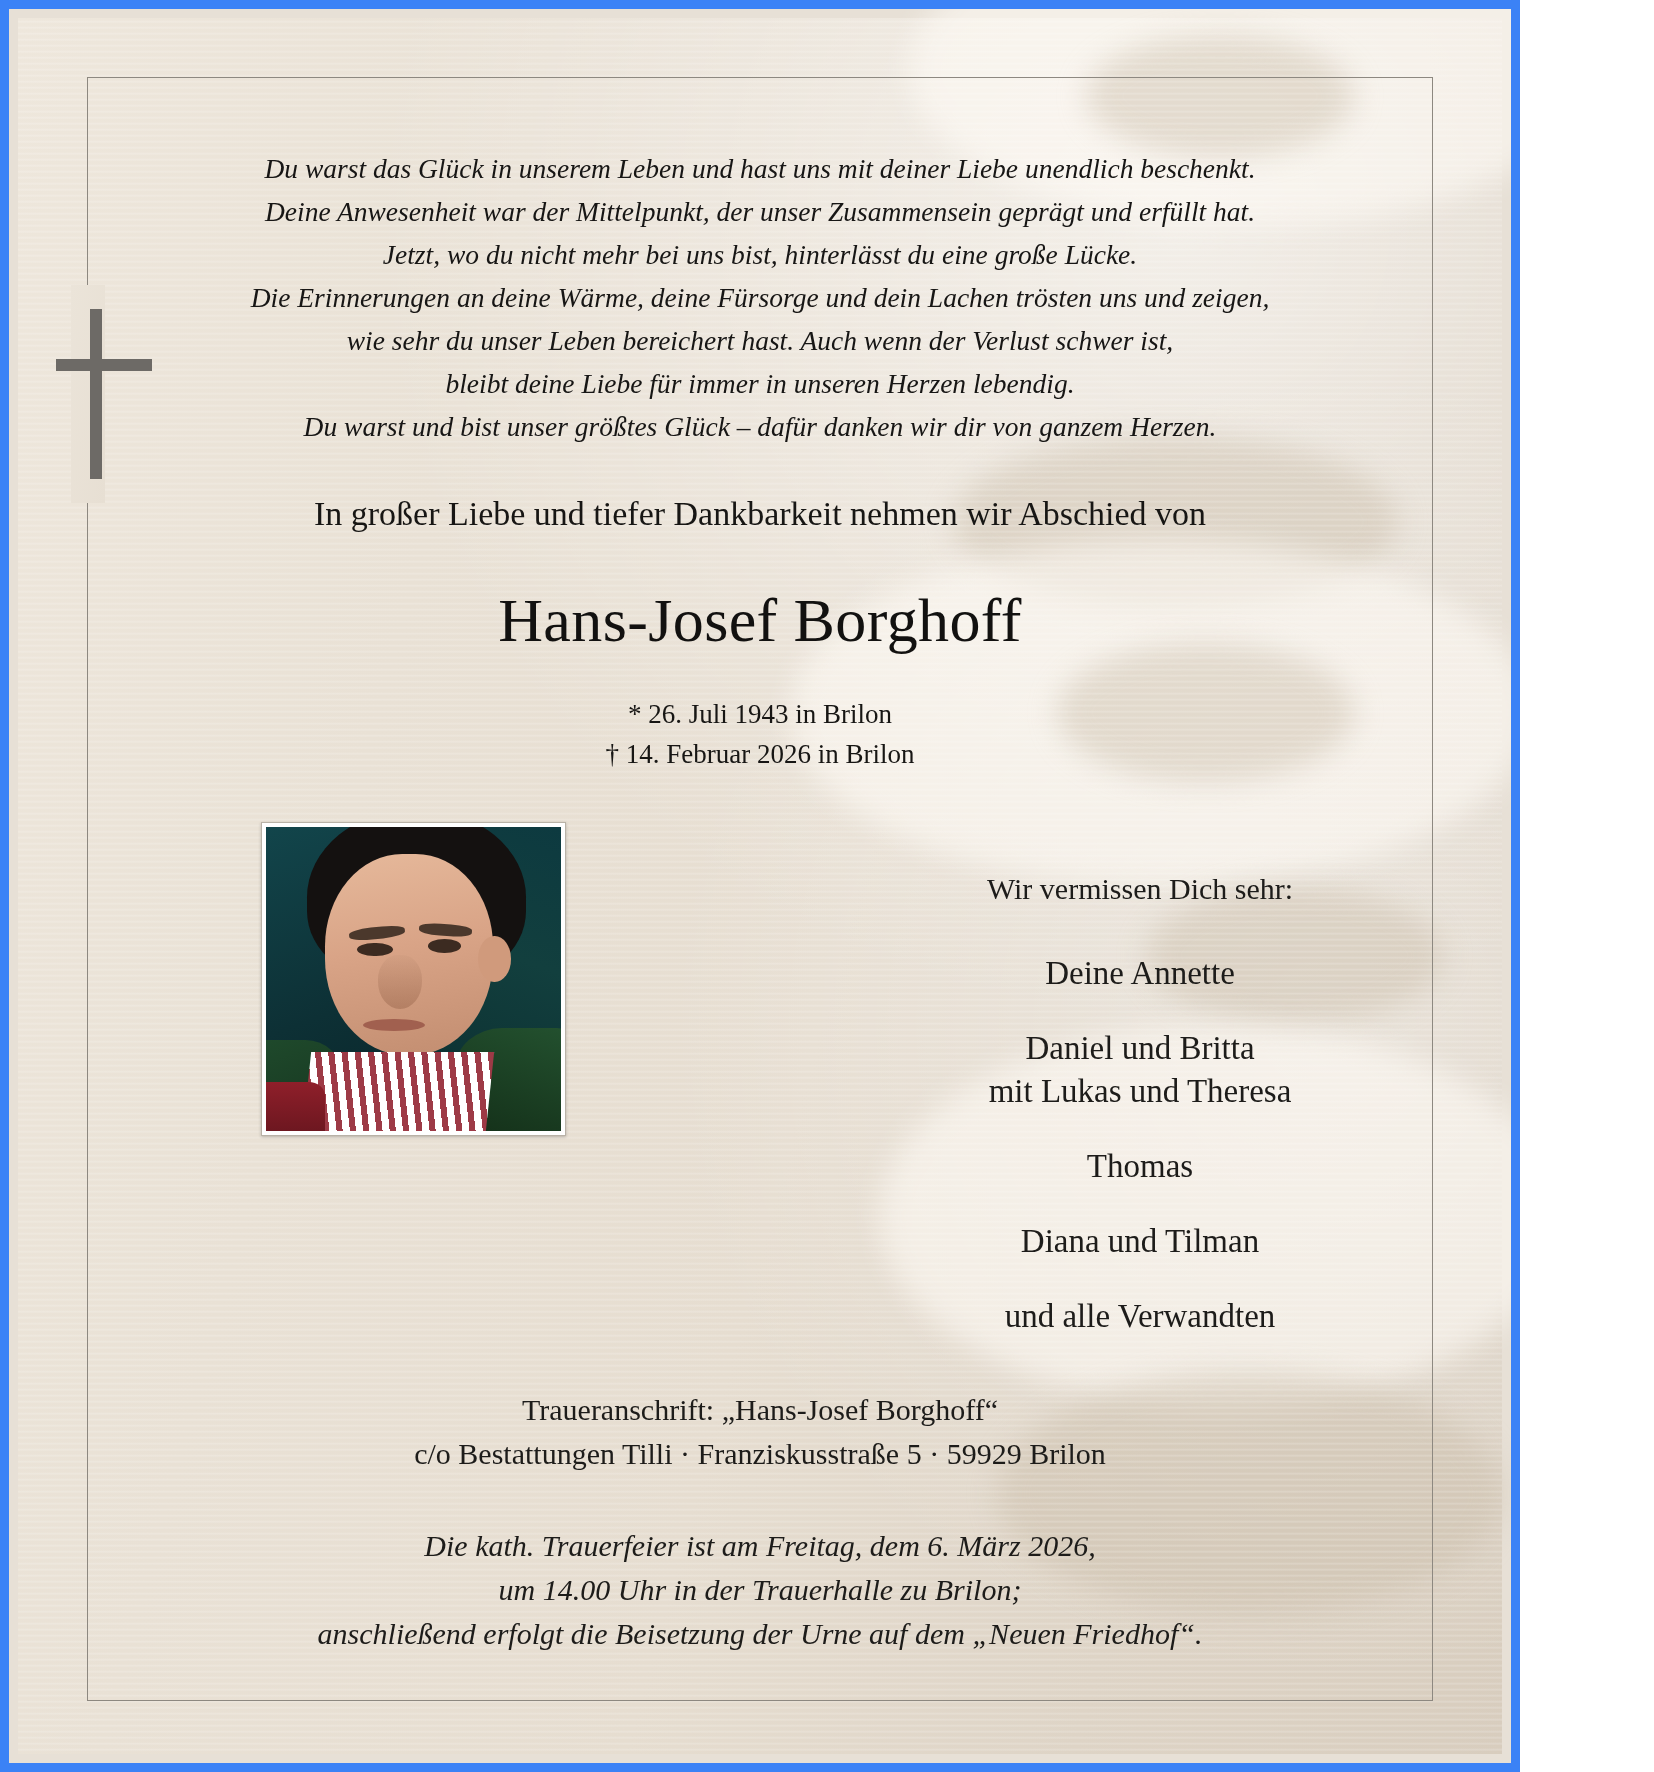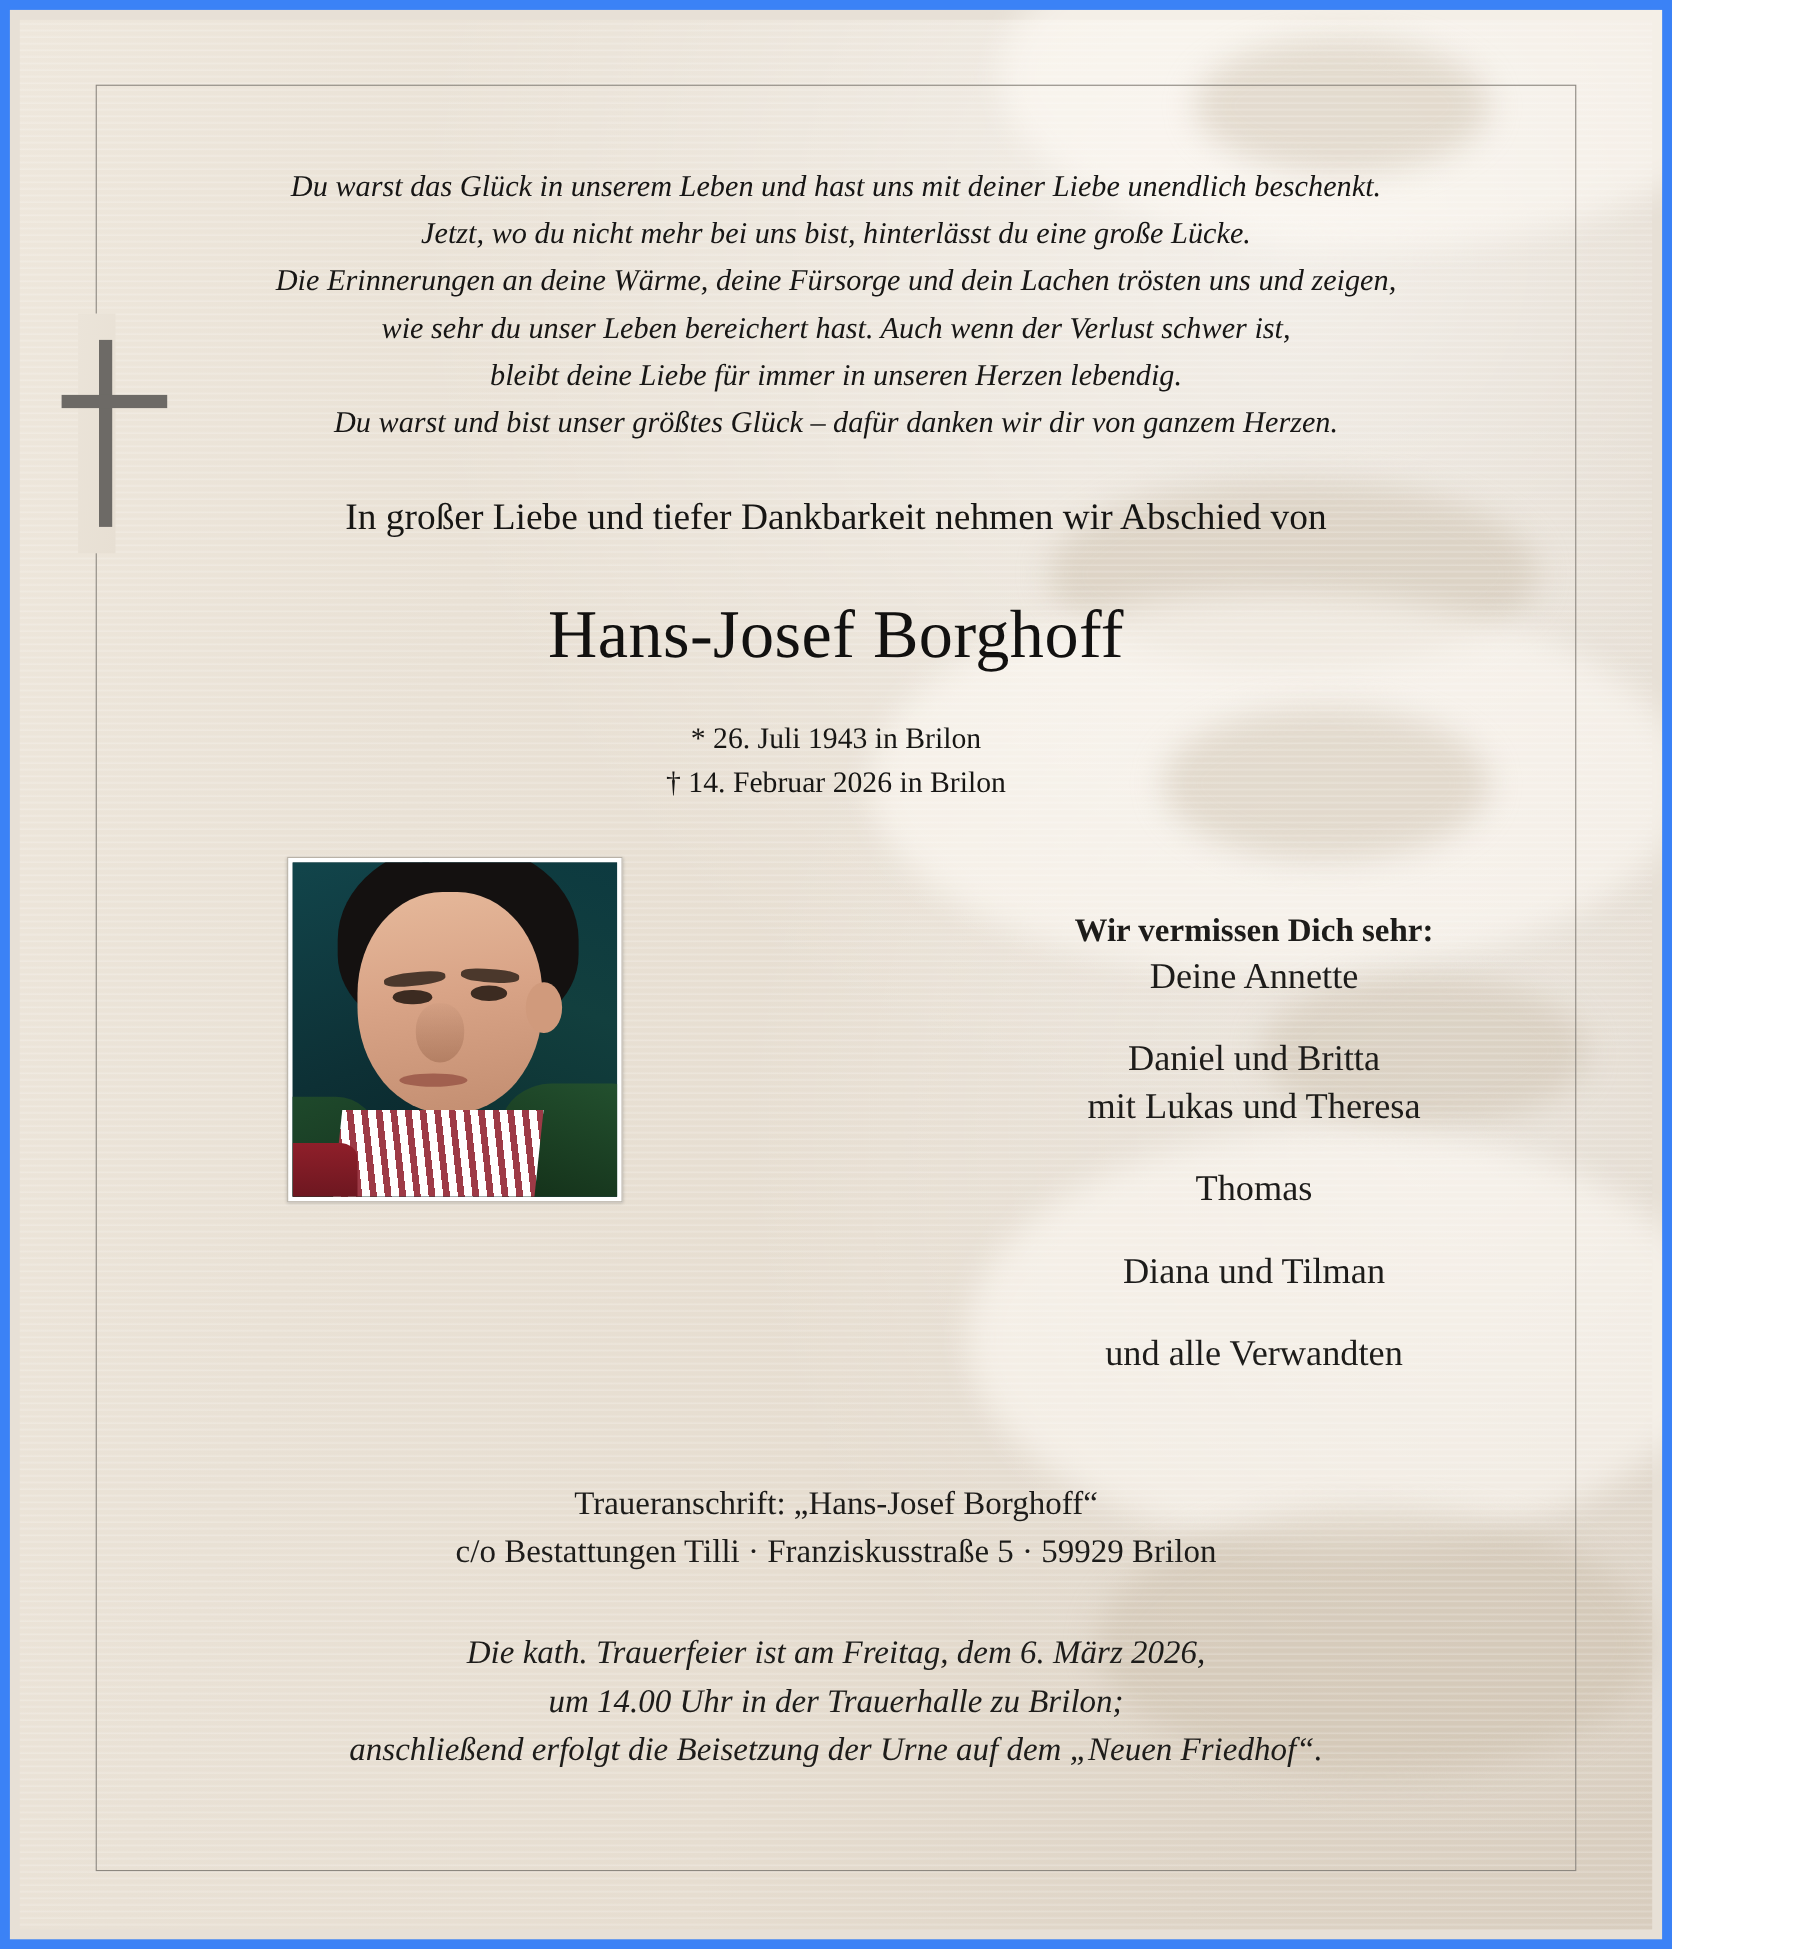--- a/index.html
+++ b/index.html
@@ -236,21 +236,21 @@
   .names {
     position: absolute;
     left: 760px;
     right: 0;
     top: 46px;
     text-align: center;
   }
   .names .intro {
     font-size: 30px;
     line-height: 42px;
-    font-weight: bold;
+    margin-bottom: 42px;
   }
   .names .entry {
     font-size: 33px;
     line-height: 43px;
     margin-bottom: 32px;
   }
   .names .entry .l2 { display: block; }
 
   
   .address {
@@ -286,20 +286,21 @@
   <div class="cross-mask"></div>
   <div class="cross">
     <div class="v"></div>
     <div class="h"></div>
   </div>
 
   <div class="content">
 
     <div class="poem">
       <span class="ln">Du warst das Glück in unserem Leben und hast uns mit deiner Liebe unendlich beschenkt.</span>
+      <span class="ln">Deine Anwesenheit war der Mittelpunkt, der unser Zusammensein geprägt und erfüllt hat.</span>
       <span class="ln">Jetzt, wo du nicht mehr bei uns bist, hinterlässt du eine große Lücke.</span>
       <span class="ln">Die Erinnerungen an deine Wärme, deine Fürsorge und dein Lachen trösten uns und zeigen,</span>
       <span class="ln">wie sehr du unser Leben bereichert hast. Auch wenn der Verlust schwer ist,</span>
       <span class="ln">bleibt deine Liebe für immer in unseren Herzen lebendig.</span>
       <span class="ln">Du warst und bist unser größtes Glück – dafür danken wir dir von ganzem Herzen.</span>
     </div>
 
     <div class="lead">In großer Liebe und tiefer Dankbarkeit nehmen wir Abschied von</div>
 
     <div class="name">Hans-Josef Borghoff</div>

